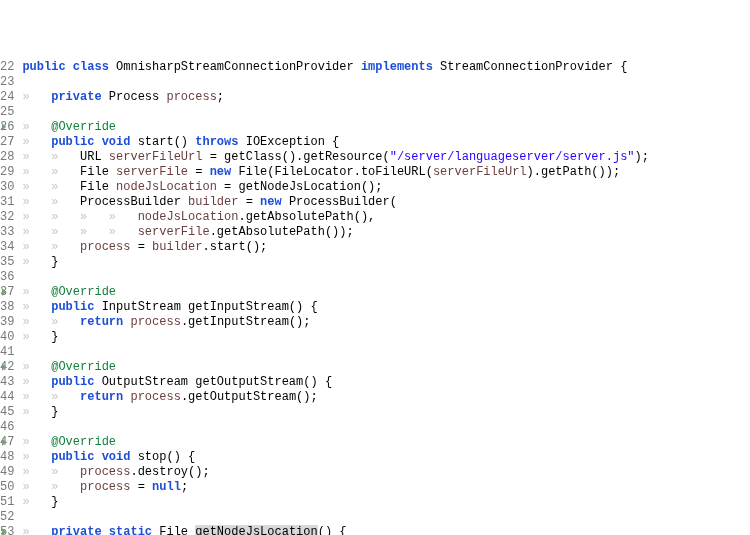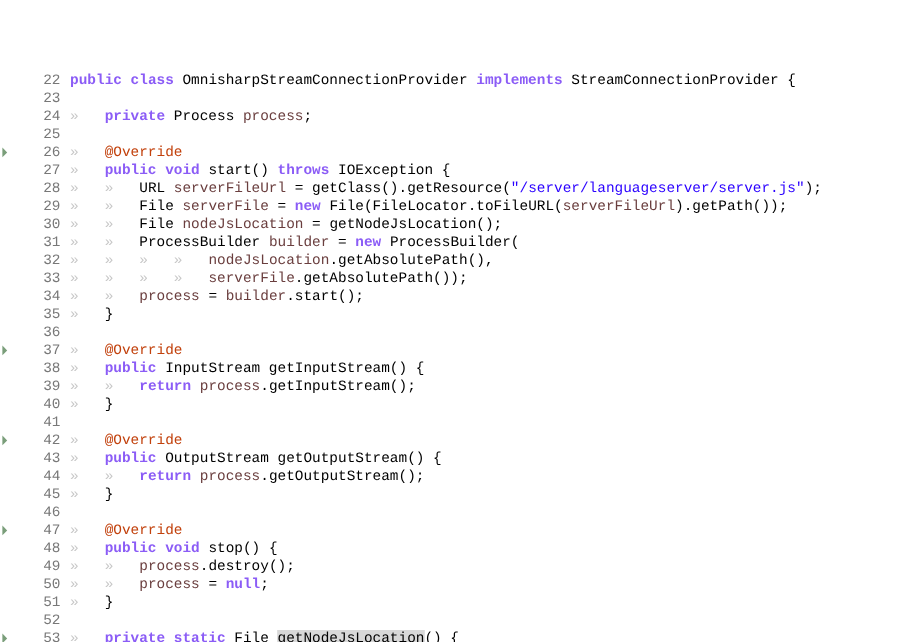--- a/index.html
+++ b/index.html
@@ -19,21 +19,20 @@
     flex: 0 0 auto;
     text-align: right;
     padding-right: 6px;
     color: #787878;
     background: #ffffff;
     user-select: none;
   }
   .gutter .ln {
     display: block;
     height: 15px;
-    padding-left: 36px;
   }
   .gutter .ov {
     position: relative;
   }
   .gutter .ov::after {
     content: "";
     position: absolute;
     left: 2px;
     top: 3px;
     width: 0;
@@ -43,23 +42,23 @@
     border-bottom: 4px solid transparent;
   }
   .code {
     flex: 1 1 auto;
     padding-left: 2px;
   }
   .code .line {
     display: block;
     height: 15px;
   }
-  .kw { color: #8b5cf6; font-weight: bold; }
+  .kw { color: #1d4ed8; font-weight: bold; }
   .str { color: #2a00ff; }
-  .ann { color: #c2410c; }
+  .ann { color: #15803d; }
   .ws { color: #c8c8c8; }
   .var { color: #6a3e3e; }
   .mth-italic { }
   .highlight { background: #d8d8d8; }
 </style>
 </head>
 <body>
 
 
 

